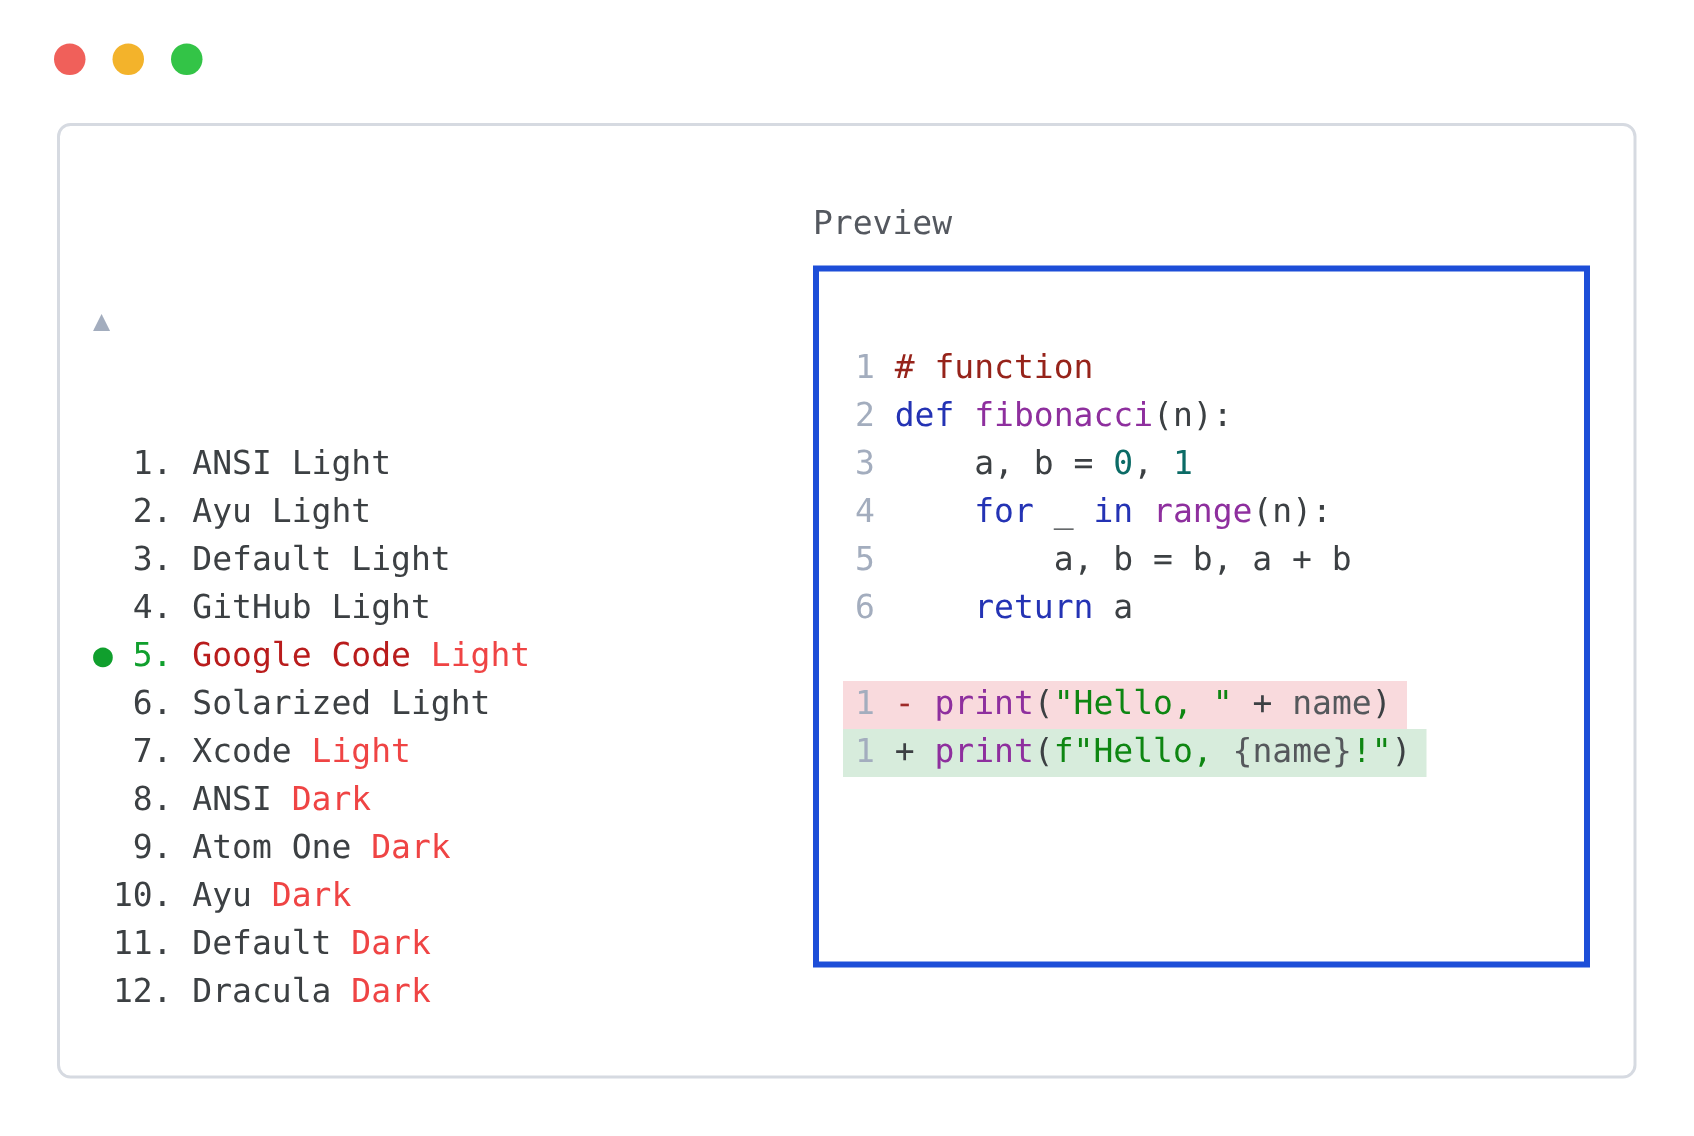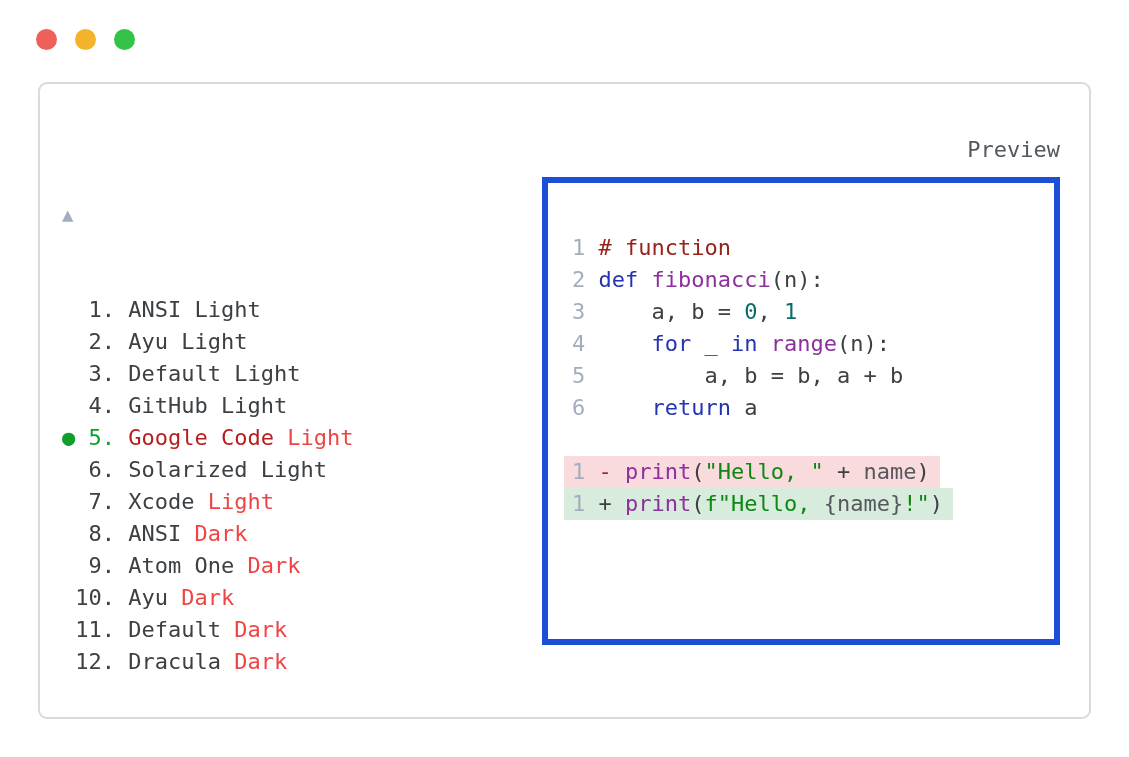--- a/index.html
+++ b/index.html
@@ -25,24 +25,24 @@
   .row { cursor:default; }
   .gutter { color:#109f2d; }
   .num { color:#3c4043; }
   .row.selected .num { color:#109f2d; }
   .seg-name { color:#3c4043; }
   .seg-muted { color:#ef4444; }
   .seg-sel { color:#b91c1c; }
 
   
   .preview { position:absolute; left:502px; top:50px; }
-  .preview-label { color:#515архив660;text-align:right; }
+  .preview-label { color:#515архив660; }
   .preview-label { color:#54585f; font-size:22px; line-height:32px; }
   .preview-box { margin-top:11px; width:518px; height:468px;
-                 border:6px solid #1d4ed8; background:#ffffff; }
+                 border:4px solid #1d4ed8; background:#ffffff; }
   .code { padding:49px 0 0 24px; }
   .cline { min-height:32px; }
 
   .tk-lnum { color:#a3adbe; }
   .tk-plain { color:#3c4043; }
   .tk-comment { color:#96231a; }
   .tk-kwd { color:#2433b4; }
   .tk-typ { color:#8e2f9e; }
   .tk-lit { color:#0b6b66; }
   .tk-str { color:#0e8612; }

